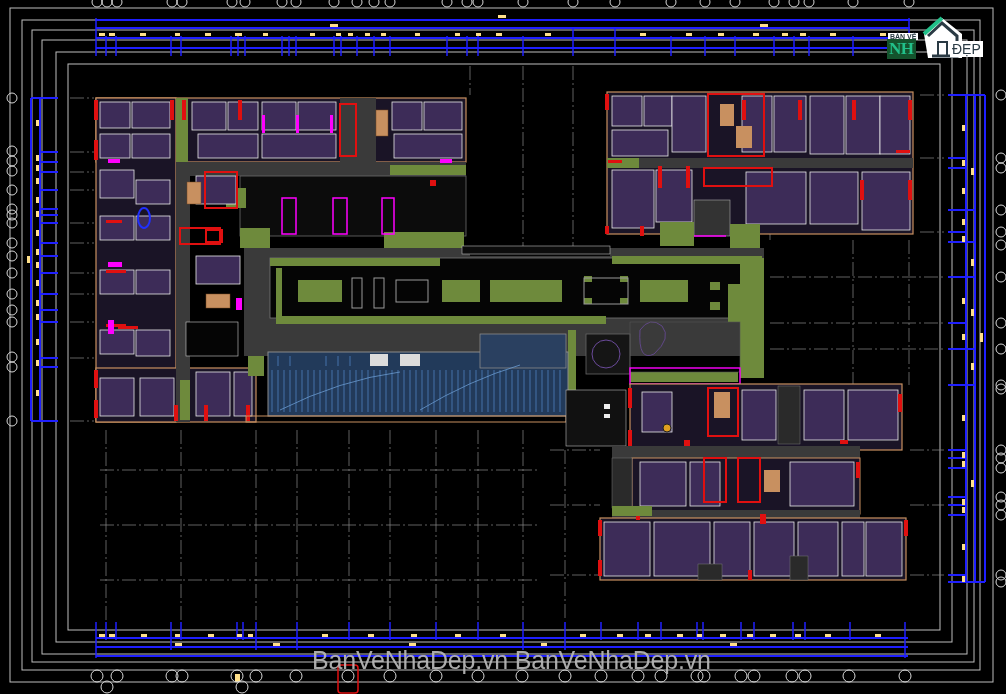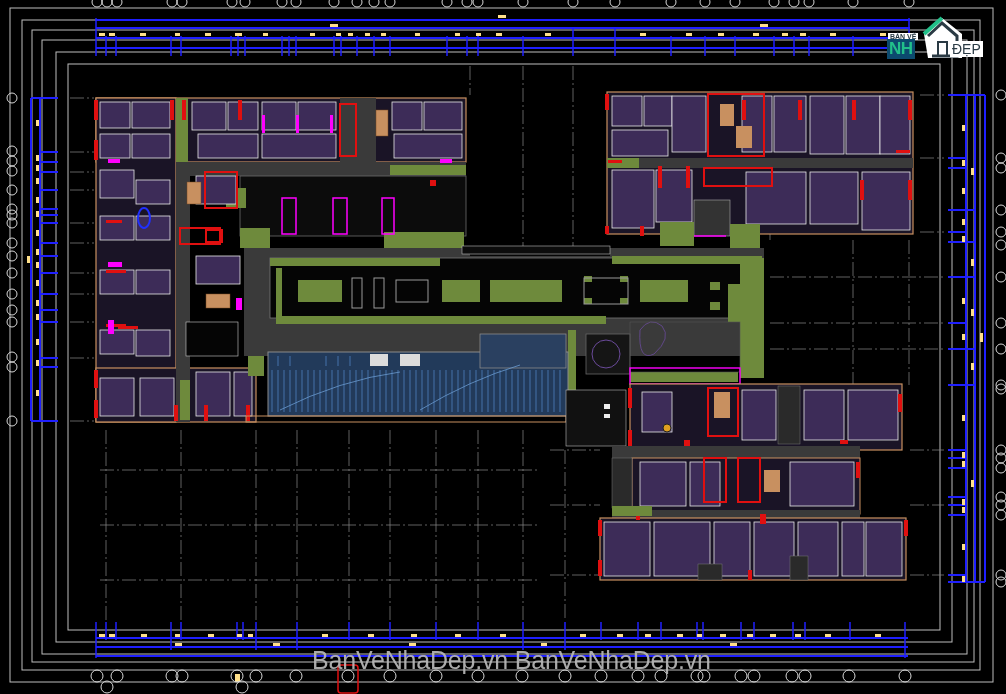--- a/index.html
+++ b/index.html
@@ -707,15 +707,15 @@
 
 <div class="logo">
   <svg width="108" height="50" viewBox="0 0 108 50" style="position:absolute;left:0;top:0">
     <path d="M40 22 L58 6 L78 22 L78 46 L44 46 Z" fill="#fff"></path>
     <path d="M44 24 L58 11 L73 24 L73 44 L48 44" fill="none" stroke="#2a3a44" stroke-width="3"></path>
     <path d="M40 22 L58 6" stroke="#22c08a" stroke-width="4"></path>
     <path d="M54 44 L54 30 L63 30 L63 44" fill="none" stroke="#2a3a44" stroke-width="2"></path>
   </svg>
   <div class="card" style="left:0;top:18px;width:104px;background:transparent;"></div>
   <div class="t1" style="background:#fff;padding:0 2px;">BẢN VẼ</div>
-  <div class="t2" style="background:#0c4a6e;padding:0 2px;">NH</div>
+  <div class="t2" style="background:#14532d;padding:0 2px;font-family:Liberation Serif, serif;">NH</div>
   <div class="t3" style="background:#fff;padding:0 2px;">ĐẸP</div>
 </div>
 
 </body></html>

